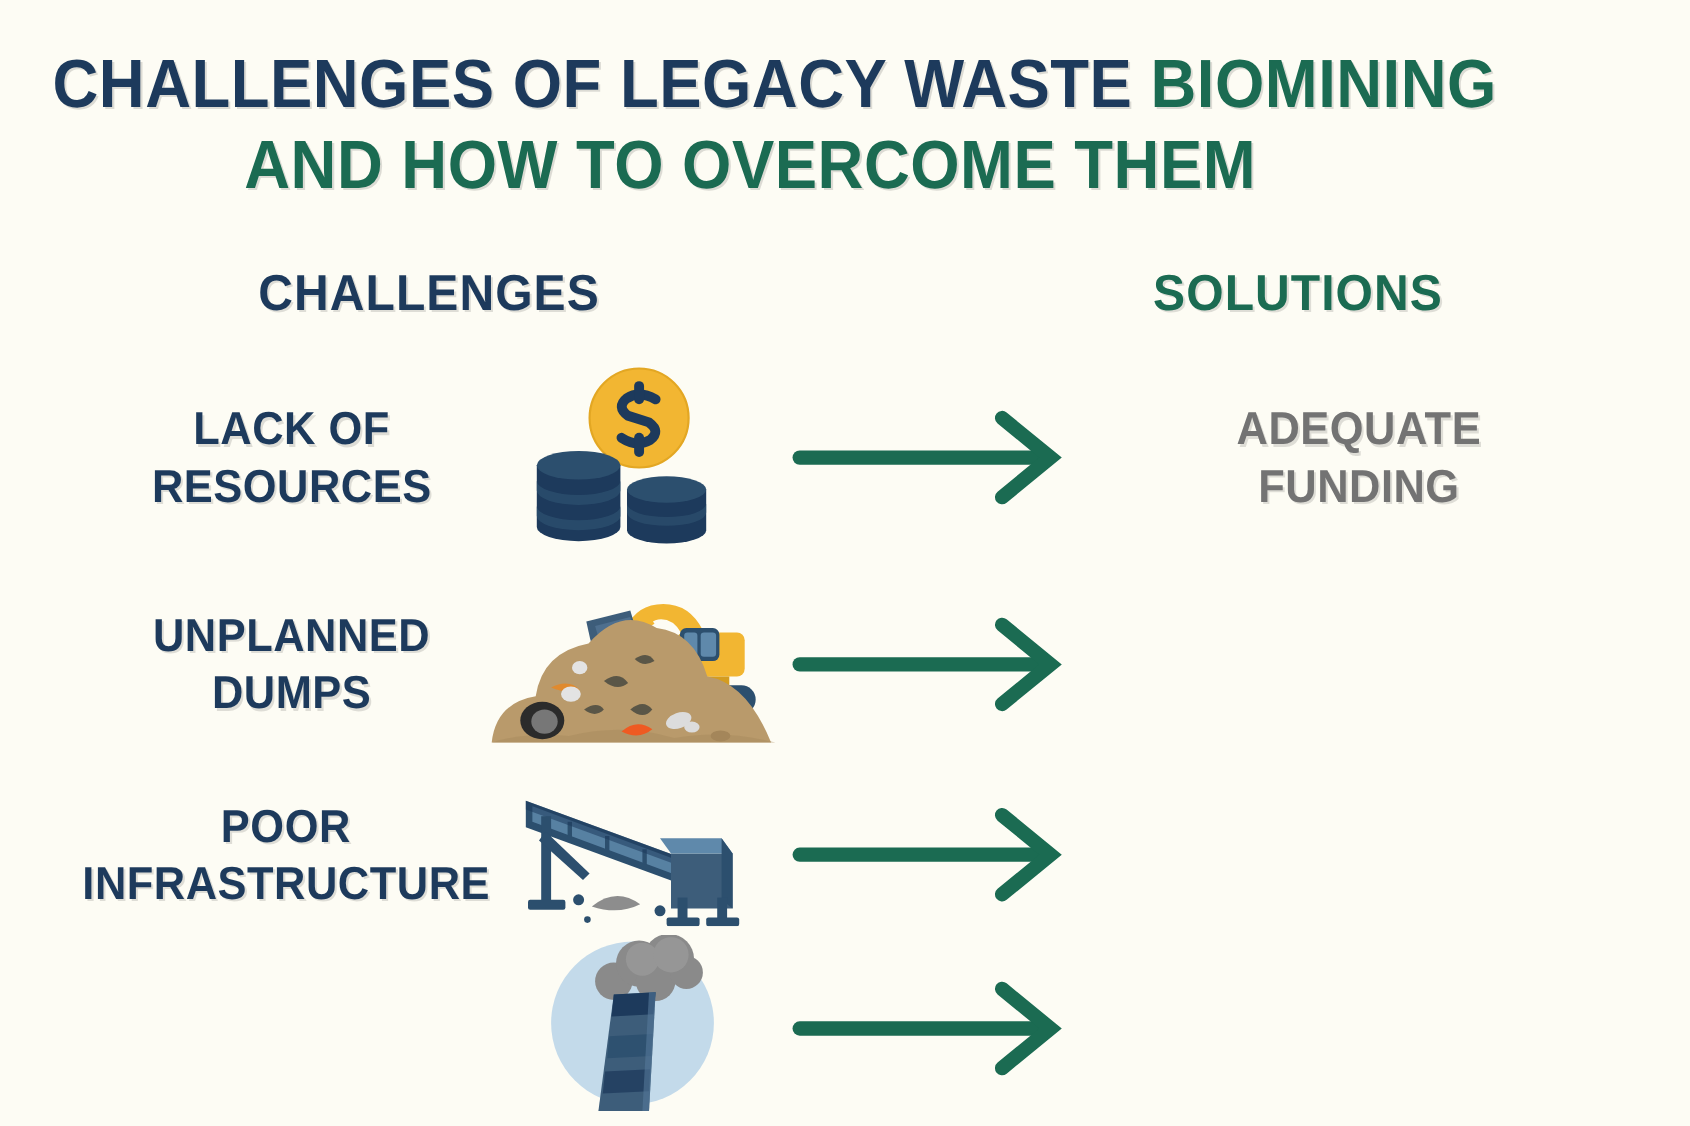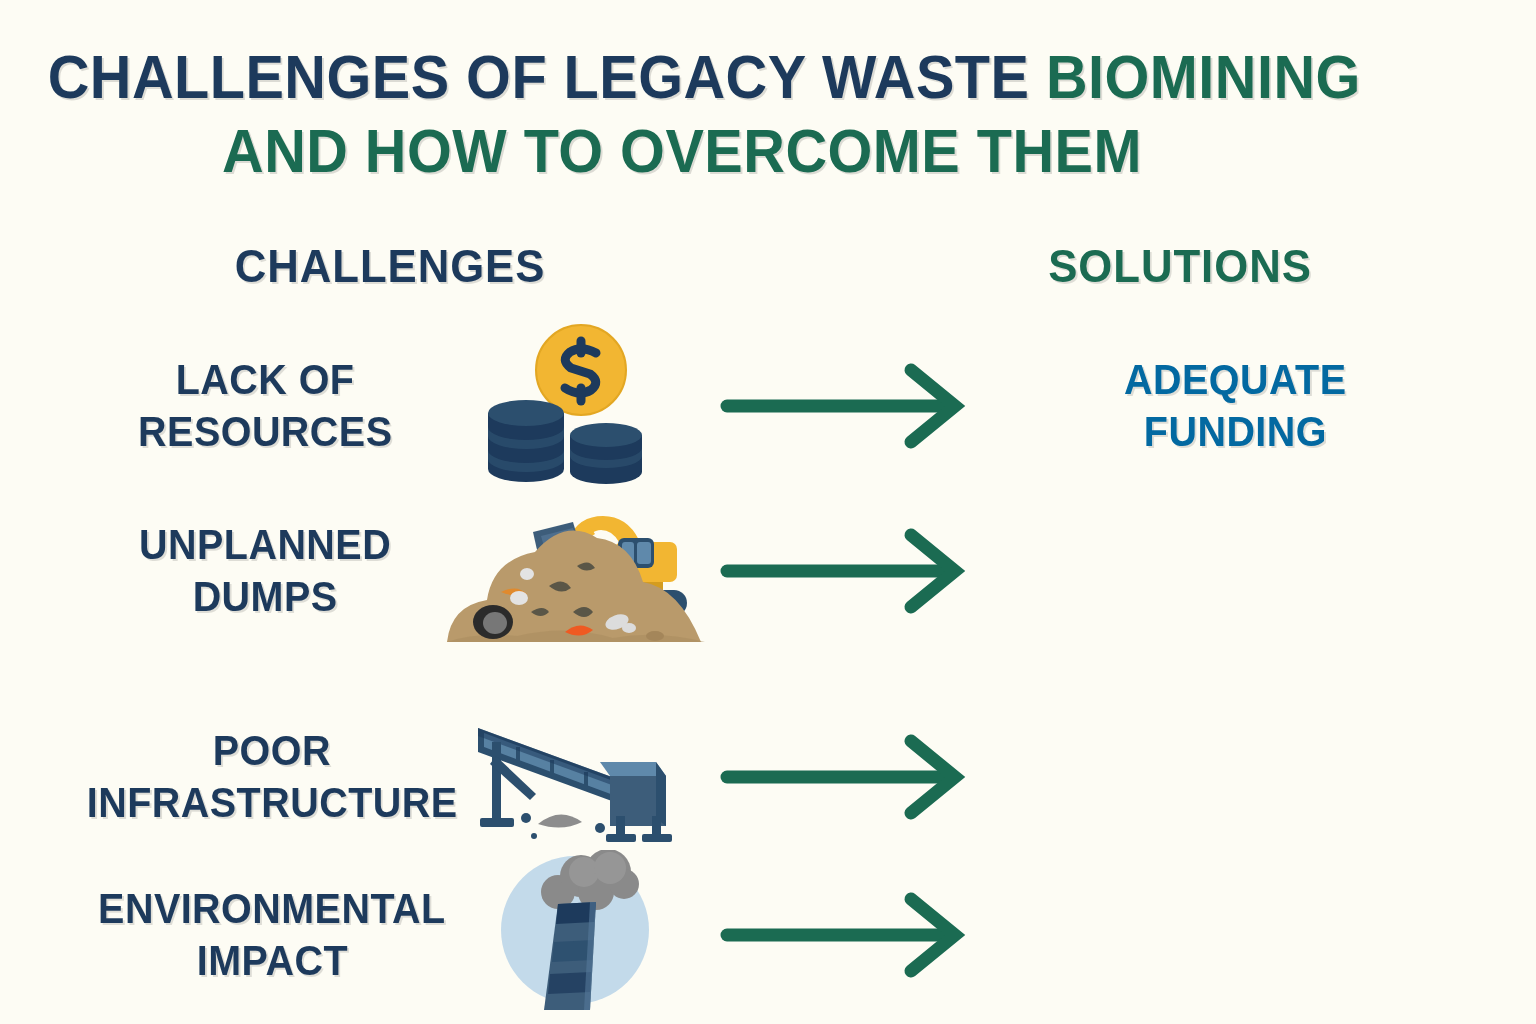--- a/index.html
+++ b/index.html
@@ -67,22 +67,22 @@
     color: #1b6b52;
   }
 
   
   .row {
     position: absolute;
     left: 0;
     width: 1536px;
     height: 170px;
   }
-  #row-0 { top: 321px; }
-  #row-1 { top: 486px; text-decoration: underline; }
+  #row-0 { top: 331px; }
+  #row-1 { top: 519px; text-decoration: underline; }
   #row-2 { top: 692px; }
   #row-3 { top: 850px; }
 
   .challenge-label,
   .solution-label {
     position: absolute;
     top: 0;
     height: 170px;
     display: flex;
     flex-direction: column;
@@ -96,29 +96,29 @@
     text-shadow: 2px 2px 0 rgba(0,0,0,0.12);
   }
   .challenge-label {
     left: 30px;
     width: 470px;
     color: #1d3a5c;
   }
   .solution-label {
     left: 1025px;
     width: 420px;
-    color: #0369a1;
+    color: #737373;
   }
   .challenge-label > span,
   .solution-label > span {
     display: block;
     transform: scaleX(0.94);
     white-space: nowrap;
   }
-  .wide .challenge-label { left: 22px; width: 500px; align-items: center; }
+  .wide .challenge-label { left: 10px; width: 500px; align-items: center; }
 
   
   .icon-slot {
     position: absolute;
     left: 440px;
     top: 0;
     width: 270px;
     height: 170px;
     display: flex;
     align-items: center;
@@ -303,24 +303,20 @@
       <g stroke="#1b6b52" stroke-width="13" stroke-linecap="round" fill="none">
         <line x1="8" y1="46" x2="232" y2="46"></line>
         <polyline points="192,10 236,46 192,82"></polyline>
       </g>
     </svg>
   </div>
 
 </div>
 
 <div class="row wide" id="row-3">
-  <div class="challenge-label">
-    <span>ENVIRONMENTAL</span>
-    <span>IMPACT</span>
-  </div>
 
   <div class="icon-slot">
     <svg width="178" height="170" viewBox="0 0 178 170">
 
       <circle cx="89" cy="80" r="74" fill="#c3daea"></circle>
 
       <g fill="#8a8a8a">
         <circle cx="72" cy="42" r="17"></circle>
         <circle cx="95" cy="26" r="21"></circle>
         <circle cx="122" cy="22" r="23"></circle>

